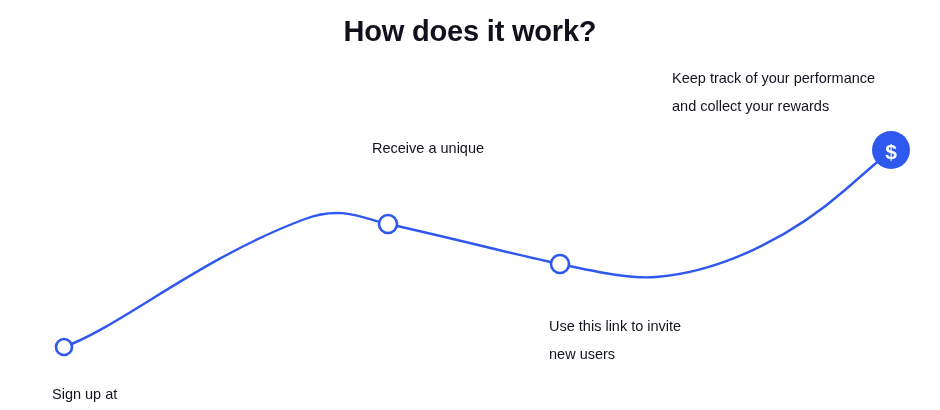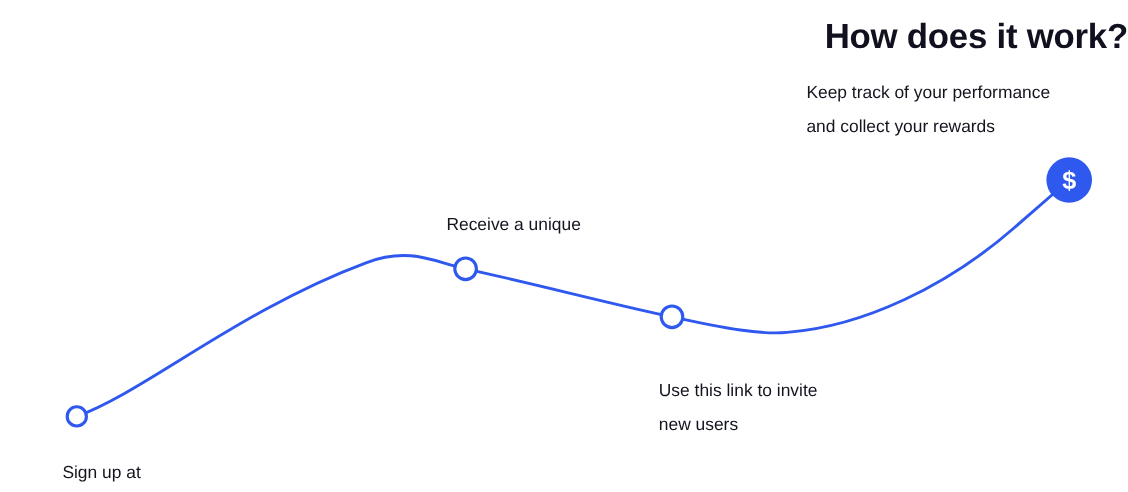--- a/index.html
+++ b/index.html
@@ -17,21 +17,21 @@
     width: 940px;
     height: 410px;
     background: #ffffff;
     overflow: hidden;
   }
   #page-title {
     position: absolute;
     left: 0;
     top: 14px;
     width: 940px;
-    text-align: right;
+    text-align: center;
     font-size: 29px;
     font-weight: 700;
     letter-spacing: -0.2px;
     color: #10101f;
     line-height: 34px;
   }
   #flow-svg {
     position: absolute;
     left: 0;
     top: 0;
@@ -40,21 +40,21 @@
     position: absolute;
     font-size: 14.5px;
     line-height: 28px;
     color: #14141f;
     white-space: nowrap;
   }
   .step-label .line2 {
     display: block;
   }
   #label-signup   { left: 52px;  top: 380px; text-align: right; }
-  #label-referral { left: 372px; top: 134px; margin-top: 40px; }
+  #label-referral { left: 372px; top: 134px; }
   #label-invite   { left: 549px; top: 312px; }
   #label-rewards  { left: 672px; top: 64px;  }
 </style>
 </head>
 <body>
 
 <div id="stage">
 
   <div id="page-title">How does it work?</div>
 

